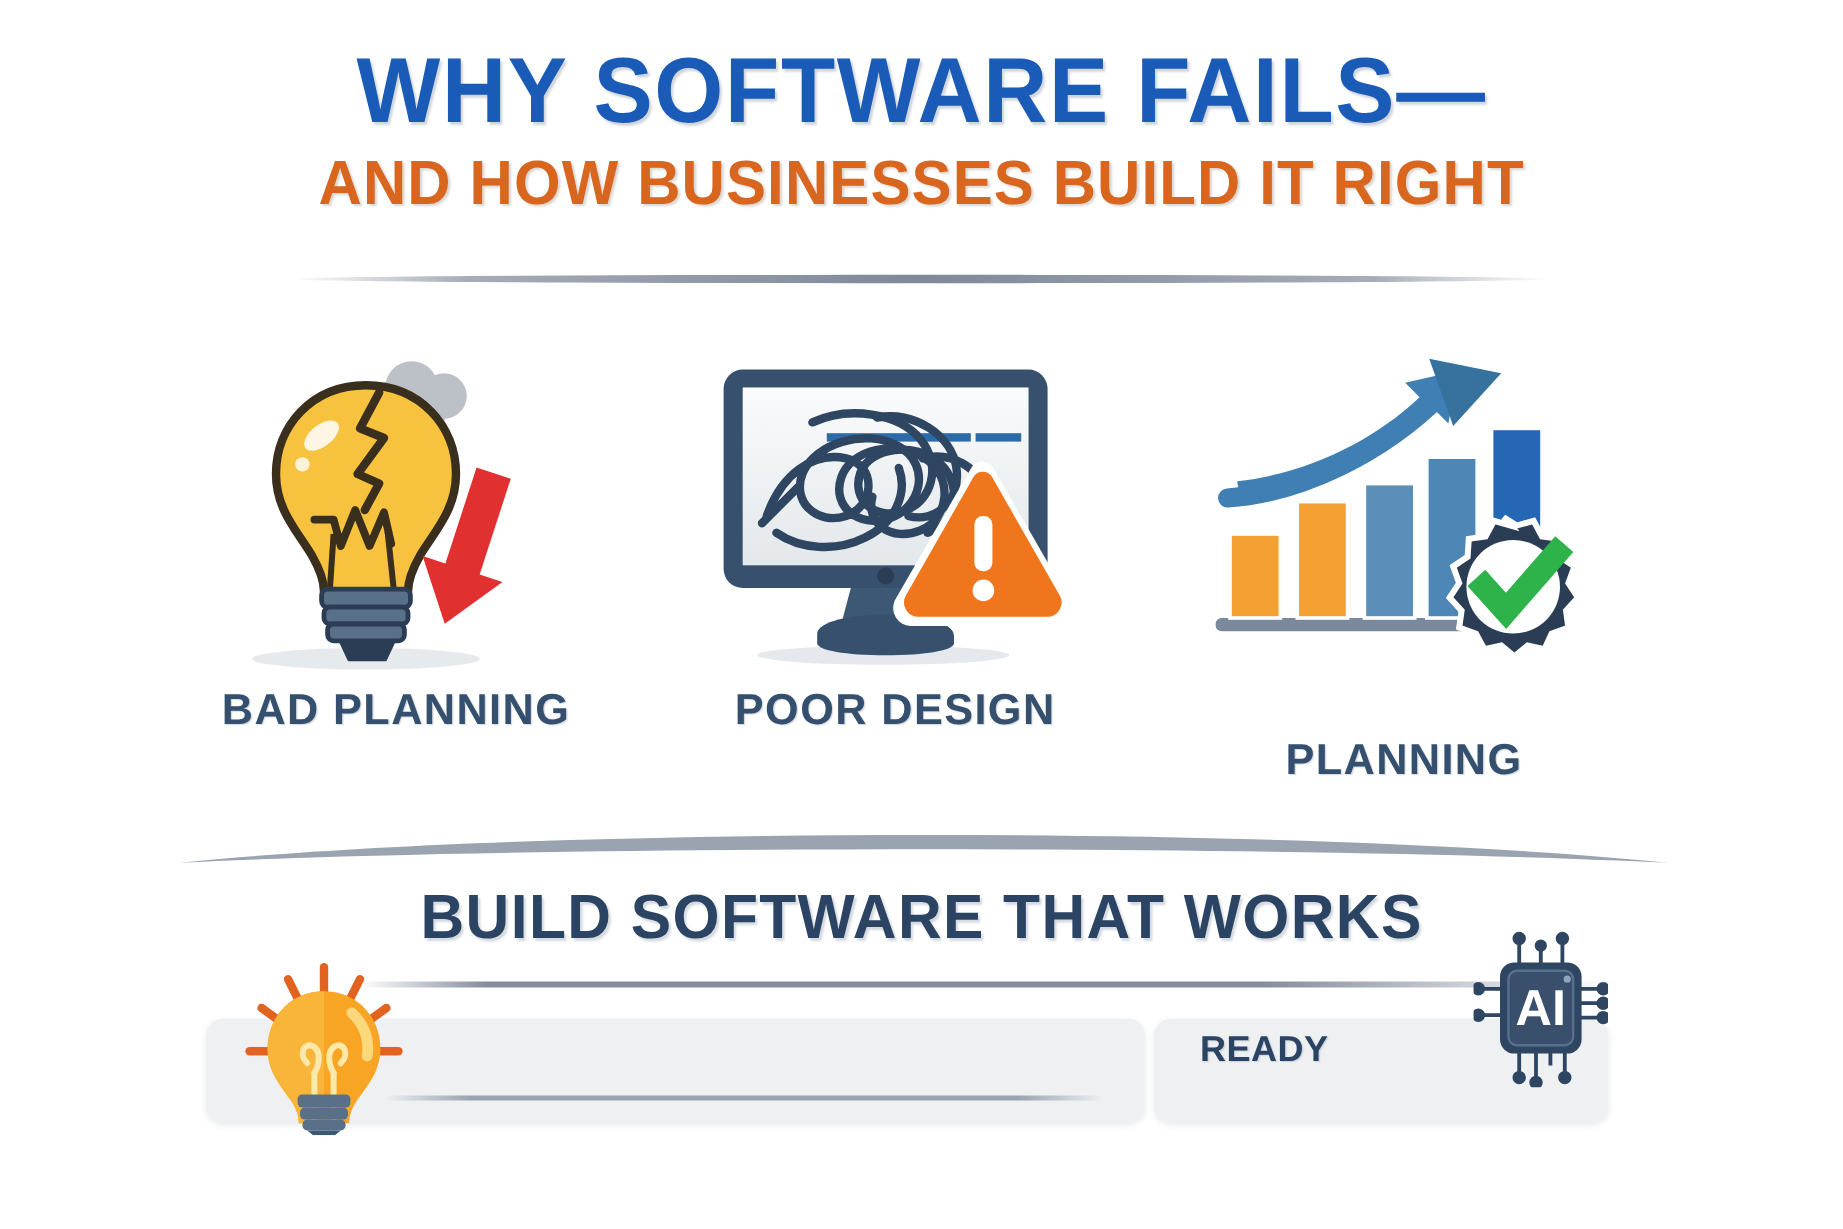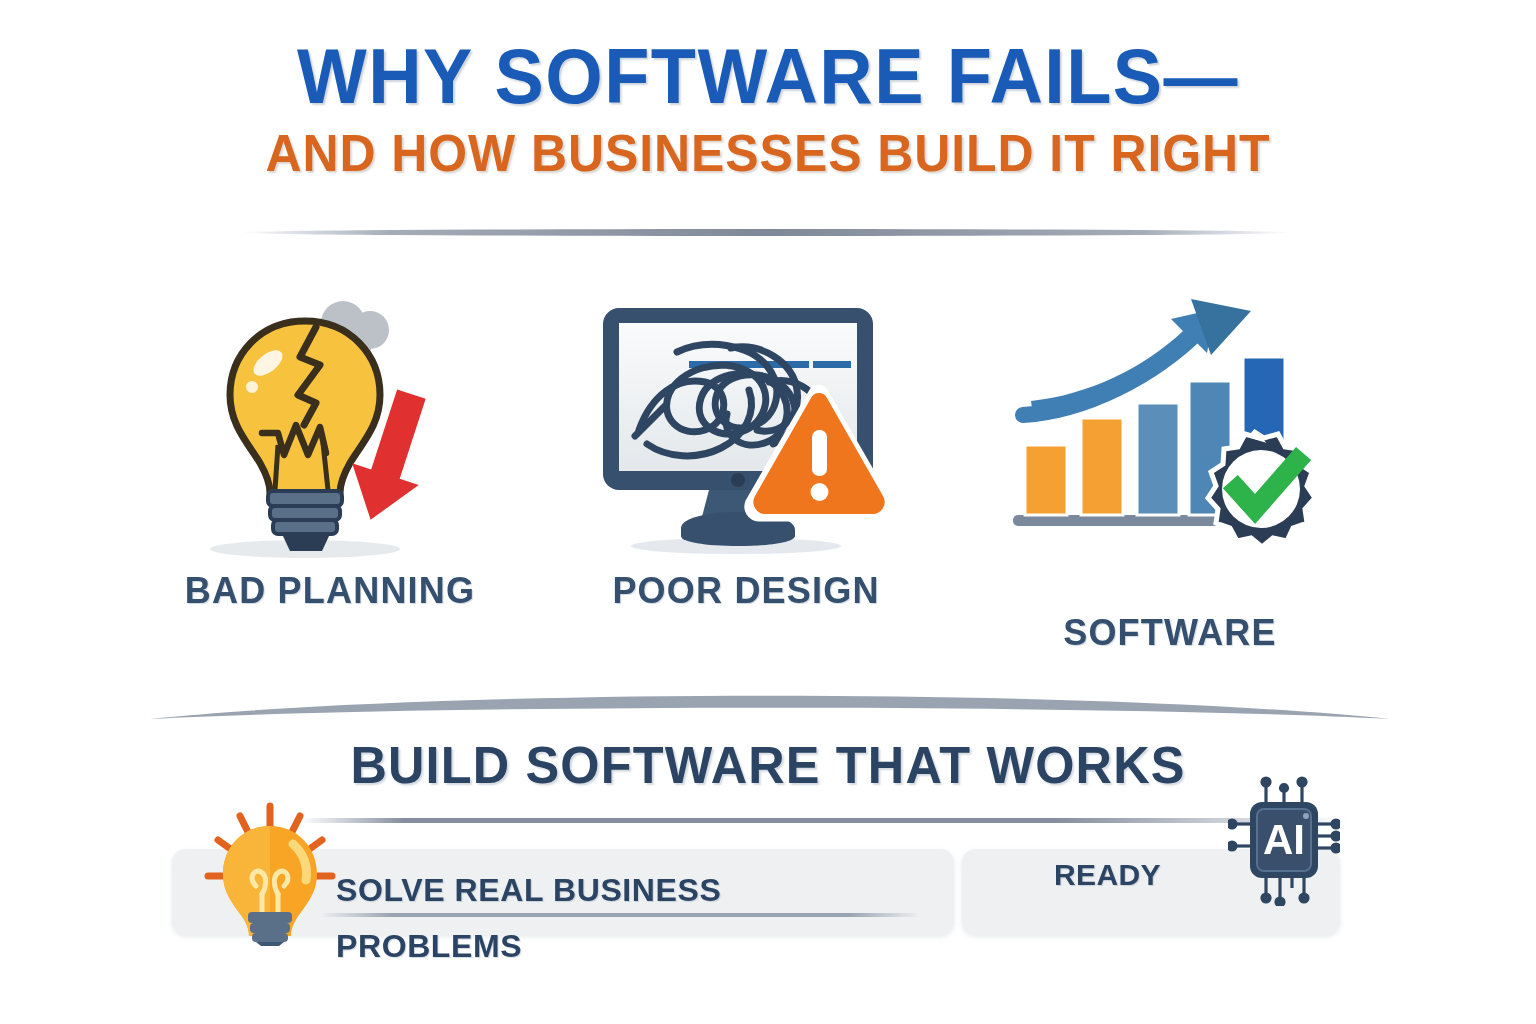--- a/index.html
+++ b/index.html
@@ -73,21 +73,21 @@
   .pill-text {
     position:absolute; font-weight:bold; color:#2c4463;
     text-shadow:1px 1px 1px rgba(170,180,195,0.5);
   }
   .pill-left-text {
     left:336px; top:862px; width:560px; font-size:32px; letter-spacing:0.6px;
     line-height:56px; text-align:left;
   }
   .pill-right-text {
     left:1000px; top:856px; width:215px; font-size:30px; letter-spacing:0.4px;
-    line-height:37px; text-align:center;
+    line-height:37px; 
   }
   .pill-left-rule {
     position:absolute; left:320px; top:913px; width:600px; height:4px;
     background:linear-gradient(to right, rgba(150,158,172,0) 0%,
       rgba(140,150,166,0.85) 12%, rgba(140,150,166,0.85) 88%,
       rgba(150,158,172,0) 100%);
     border-radius:3px;
   }
   .rule-above-left {
     position:absolute; left:300px; top:818px; width:1048px; height:5px;
@@ -225,41 +225,40 @@
                        L126 92 L112 97 L106 110 L92 107 L81 116 L70 107 L56 110 L49 97 L35 92
                        L37 78 L27 67 L35 55 L30 41 L42 33 L43 18 L57 16 L64 3 L78 7 Z"></path>
             </g>
             <circle cx="80" cy="58" r="39" fill="#ffffff"></circle>
             <polyline points="56,58 74,78 116,30" fill="none" stroke="#2eb34a" stroke-width="20" stroke-linecap="square" stroke-linejoin="miter"></polyline>
           </g>
         </svg>
       </div>
       <div class="col-label">
         <br>
-        <span>SOFTWARE</span>
+        <span>PLANNING</span>
       </div>
     </div>
   </div>
 
   <div class="divider-arc">
     <svg width="1240" height="30" viewBox="0 0 1240 30">
       <path d="M0 27 C 300 -4 940 -4 1240 27 C 940 12 300 12 0 27 Z" fill="#9aa3b0"></path>
     </svg>
   </div>
 
   <div class="bottom-heading">BUILD SOFTWARE THAT WORKS</div>
 
   <div class="rule-above-left"></div>
 
   <div class="pill pill-left"></div>
   <div class="pill pill-right"></div>
 
   <div class="pill-left-rule"></div>
 
-  <div class="pill-text pill-left-text">SOLVE REAL BUSINESS PROBLEMS</div>
 
   <div class="pill-text pill-right-text">
     <span>READY</span><br>
   </div>
 
   <div class="icon-bulb-bottom">
     <svg width="150" height="146" viewBox="0 0 150 146">
 
       <g stroke="#e2621f" stroke-width="7" stroke-linecap="round">
         <line x1="72" y1="6" x2="72" y2="28"></line>

